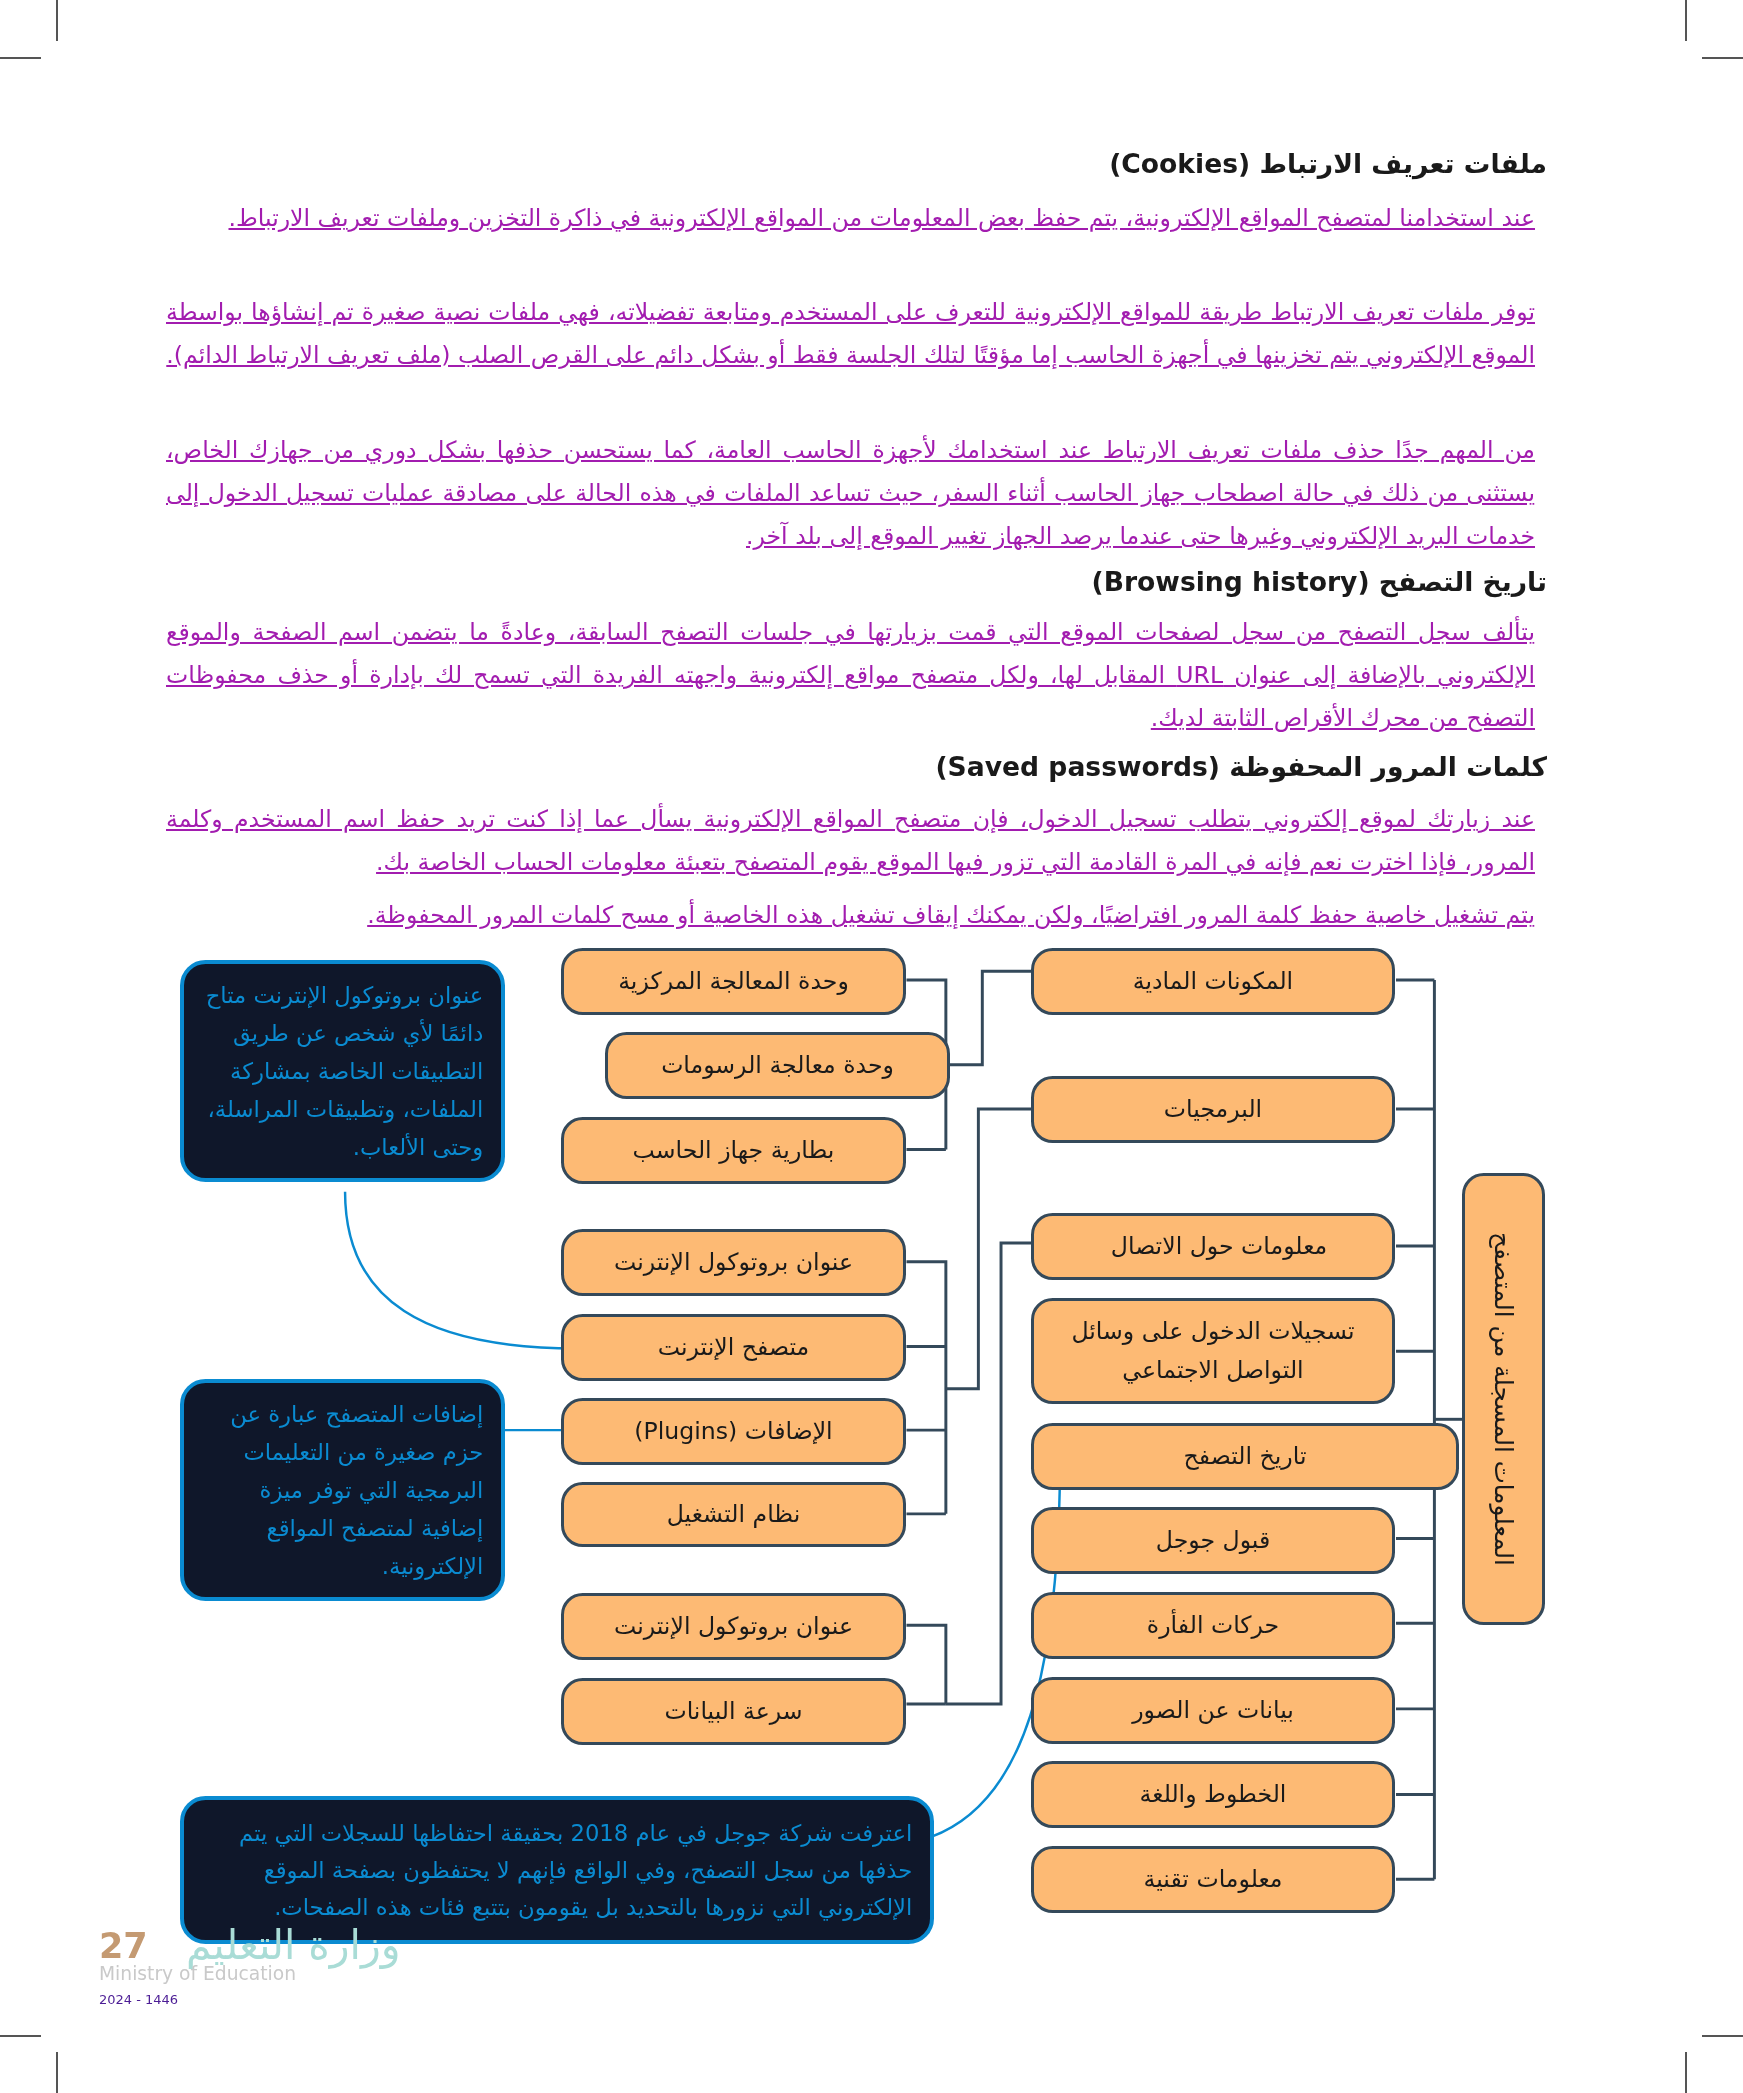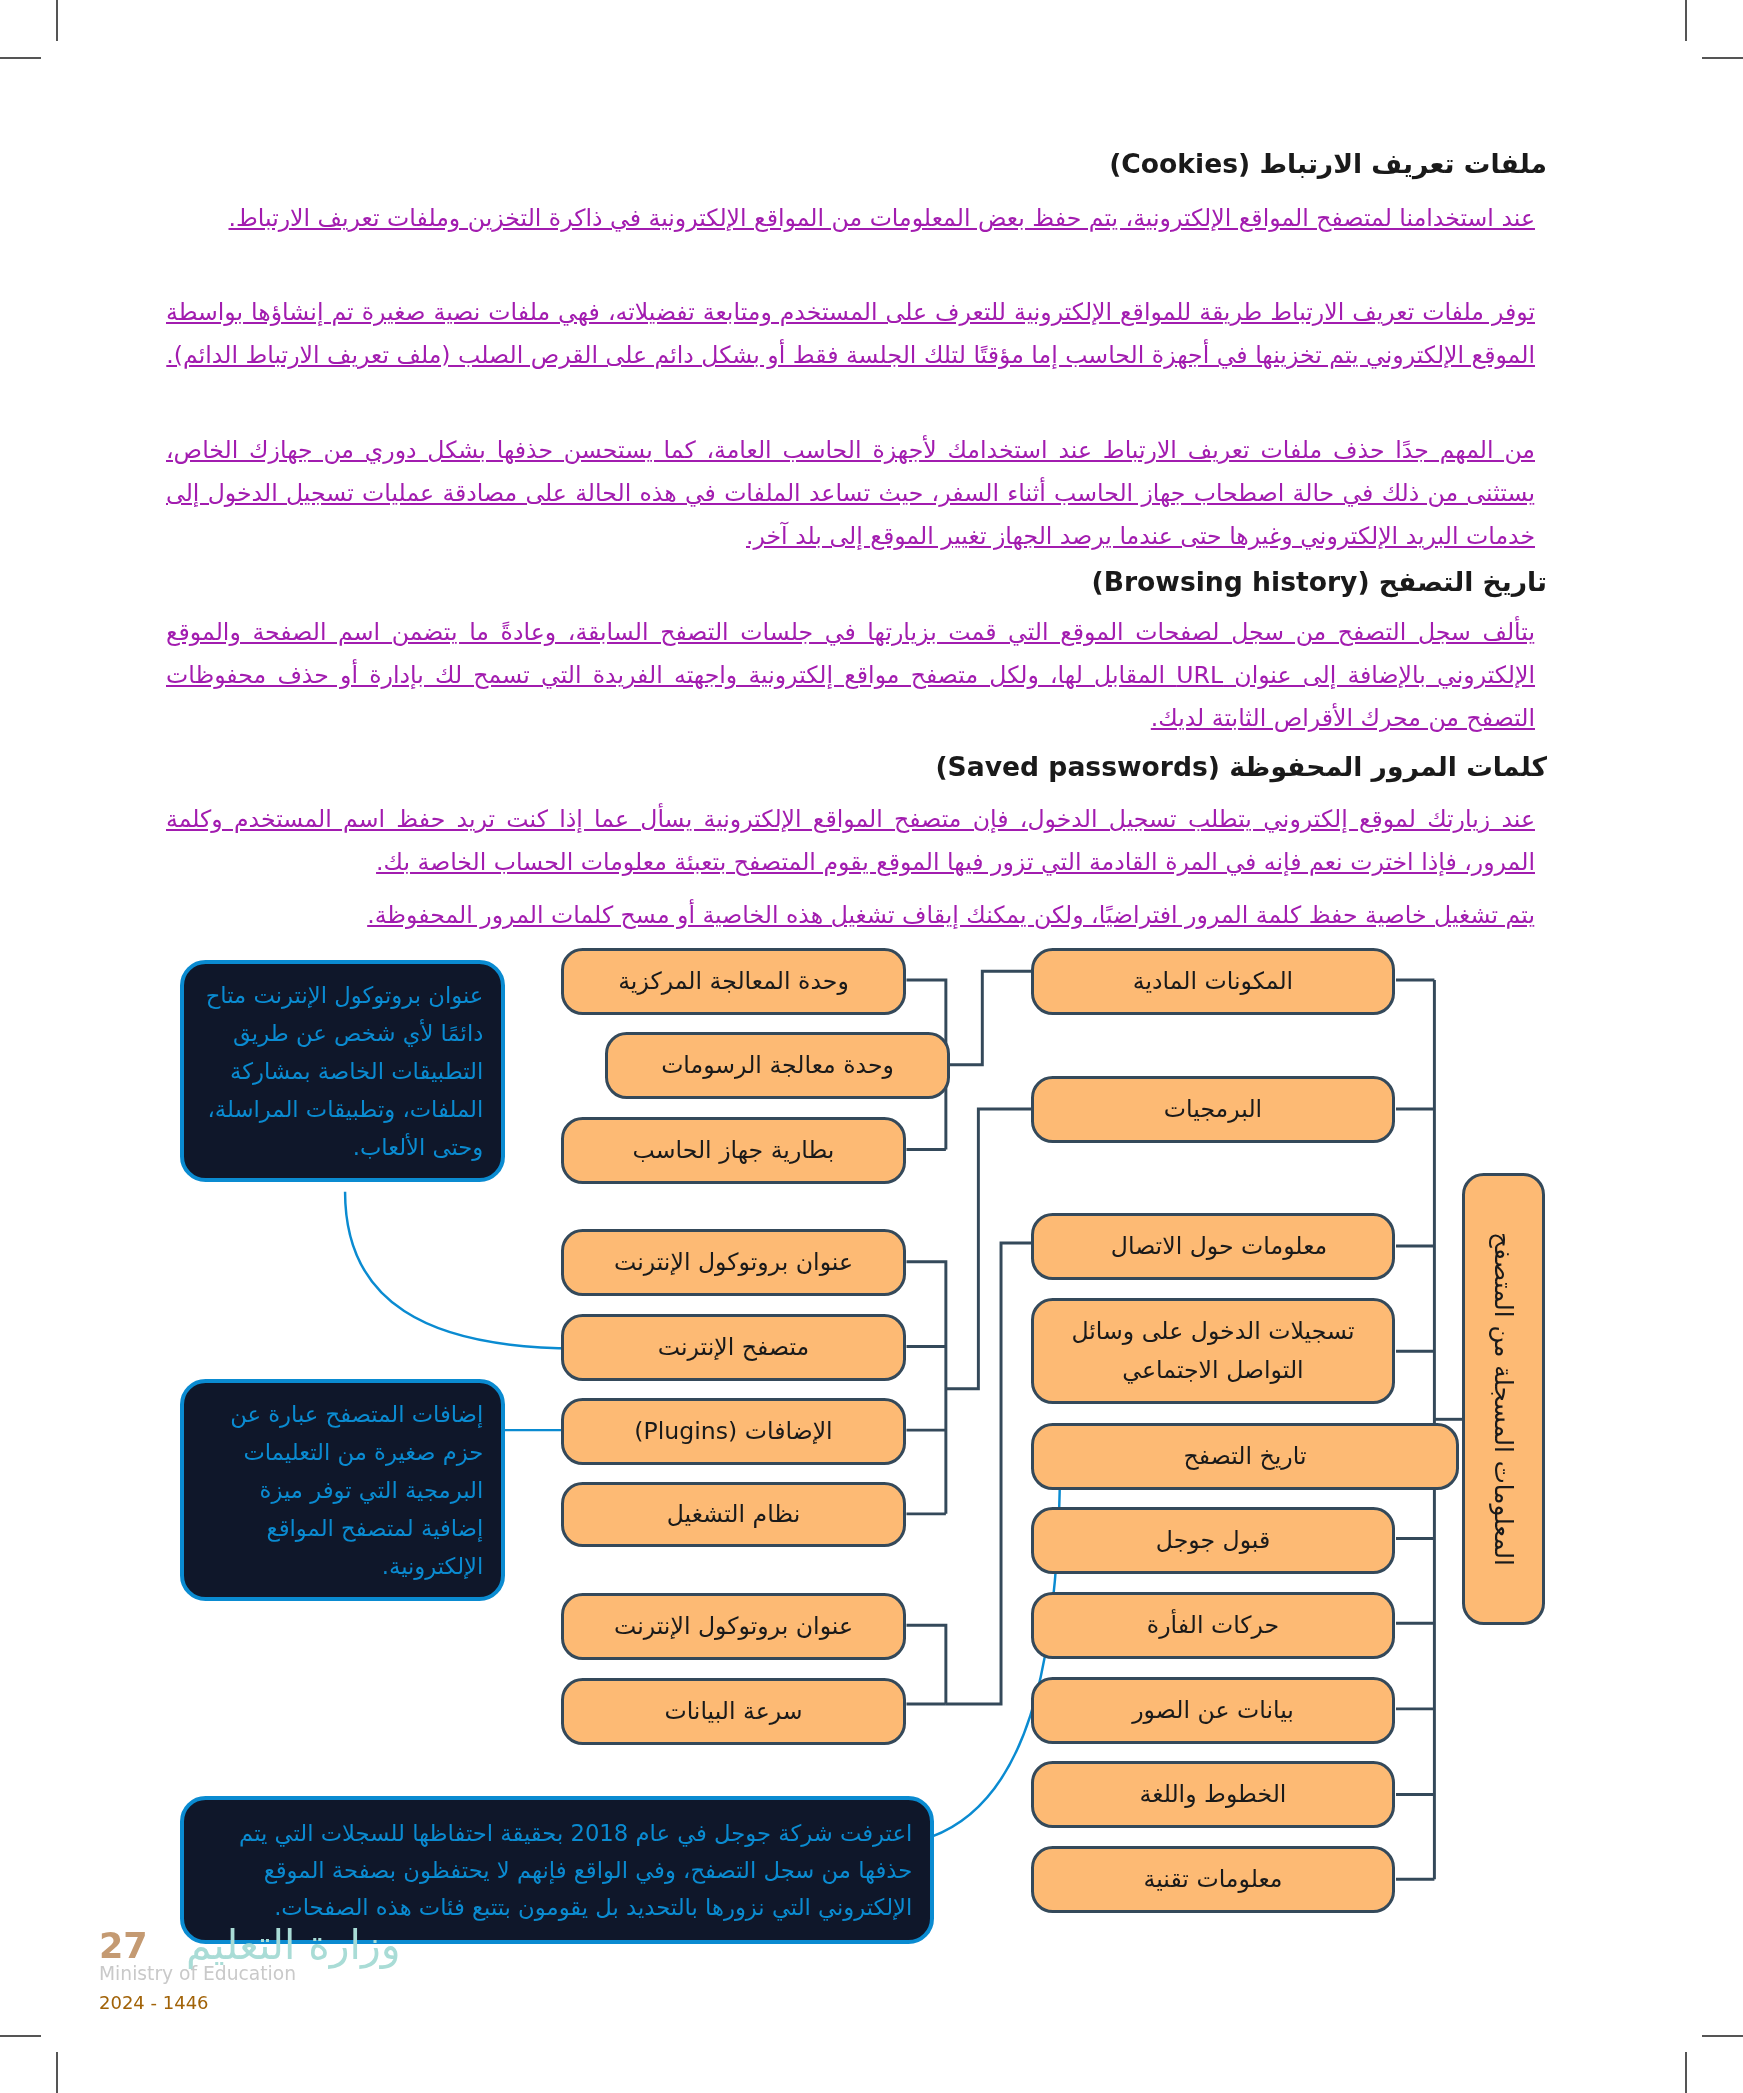--- a/index.html
+++ b/index.html
@@ -12,21 +12,21 @@
          display:flex; align-items:center; justify-content:center; text-align:center;
          direction:rtl; font-size:23.6px; color:#1a1a1a; box-sizing:border-box; line-height:39px; }
   .note { position:absolute; border:4.9px solid #0a8bd1; border-radius:25.6px; background:#0f172a;
           box-sizing:border-box; display:flex; align-items:center; justify-content:center; text-align:right;
           direction:rtl; color:#0a8bd1; font-size:22.7px; line-height:38px; padding:7.9px 17.7px; }
   svg.lines { position:absolute; left:0; top:0; }
   .vertical-root { writing-mode:vertical-rl; font-size:24.6px; white-space:nowrap; }
   .footer-num { position:absolute; left:99px; top:1926px; font-size:35px; font-weight:bold; color:#c49a72; font-family:"DejaVu Sans", sans-serif; }
   .footer-ar { position:absolute; left:138px; top:1921px; font-size:41px; color:#a9dcd6; direction:rtl; font-family:"DejaVu Sans", sans-serif;margin-left:48px; }
   .footer-en { position:absolute; left:99px; top:1963px; font-size:18.7px; color:#c9c9c9; font-family:"DejaVu Sans", sans-serif; }
-  .footer-yr { position:absolute; left:99px; top:1992px; font-size:18px; color:#a16207; font-family:"DejaVu Sans", sans-serif; }
+  .footer-yr { position:absolute; left:99px; top:1992px; font-size:13px; color:#4c1d95; font-family:"DejaVu Sans", sans-serif; }
   .dots { position:absolute; left:177px; top:1852px; width:128px; height:59px; opacity:0.55;
           background-image:radial-gradient(circle, #9fd8cf 4.9px, transparent 5.9px); background-size:21.7px 19.7px; }
 </style>
 </head>
 <body>
 
 <div class="crop" style="left:56px;top:0;width:2px;height:41px;"></div>
 <div class="crop" style="left:0;top:57px;width:41px;height:2px;"></div>
 <div class="crop" style="left:1685px;top:0;width:2px;height:41px;"></div>
 <div class="crop" style="left:1702px;top:57px;width:41px;height:2px;"></div>

